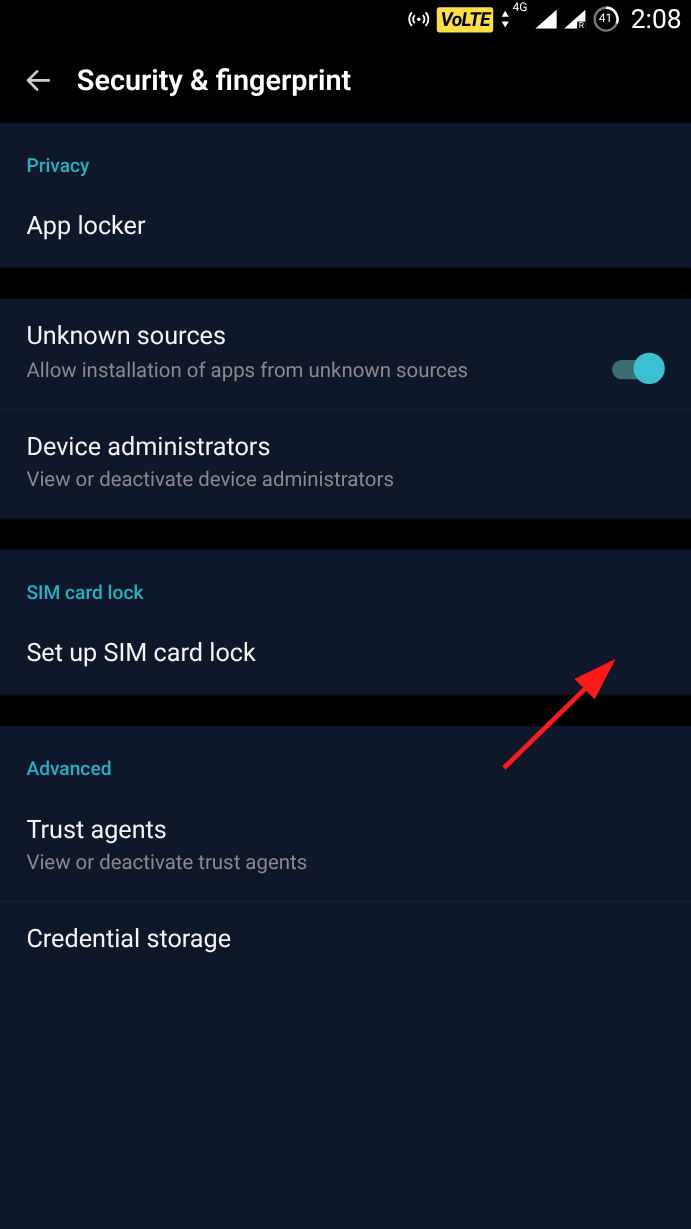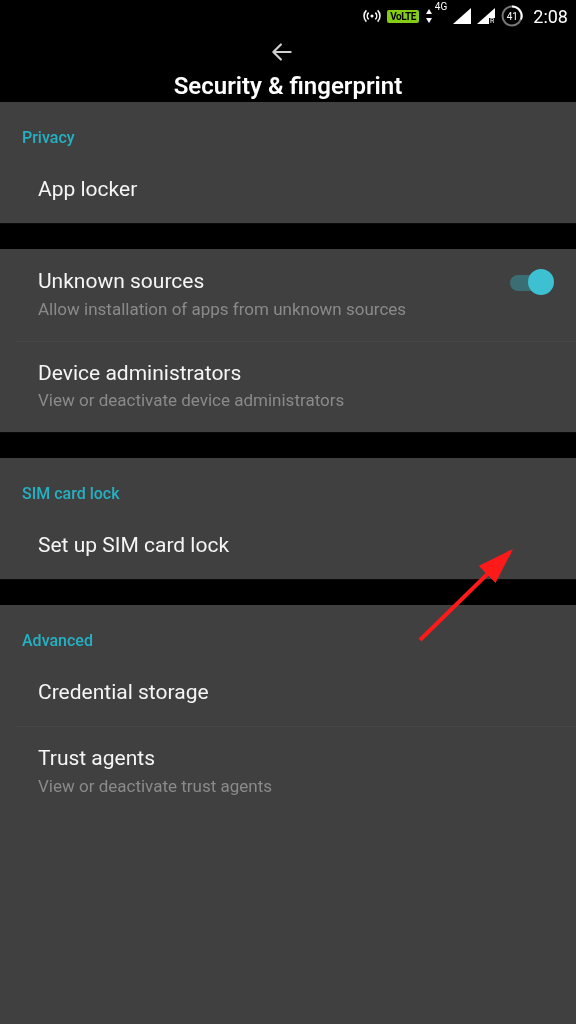--- a/index.html
+++ b/index.html
@@ -28,35 +28,36 @@
       align-items: center;
       padding: 0 8px 0 0;
       gap: 6px;
       background: #000;
     }
     .status-bar .icon-slot {
       display: inline-flex;
       align-items: center;
     }
     .volte-box {
-      background: #84cc16;
+      background: #fde047;
       color: #000;
-      font-size: 10px;
+      font-size: 16px;
       font-weight: 700;
       padding: 1px 3px;
       border-radius: 2px;
       letter-spacing: -0.5px;
+      font-style: italic;
     }
     .tiny-label {
       font-size: 10px;
       color: #fff;
       line-height: 1;
     }
     .clock {
-      font-size: 18px;
+      font-size: 22px;
       color: #fff;
       margin-left: 4px;
     }
     .batt-badge {
       position: relative;
       width: 22px;
       height: 22px;
     }
     .batt-badge svg { position: absolute; top:0; left:0;}
     .batt-badge .batt-num{
@@ -67,60 +68,58 @@
       transform:translate(-50%,-50%);
     }
 
     
     .app-bar {
       height: 70px;
       display: flex;
       align-items: center;
       padding: 0 12px;
       background: #000;
-      flex-direction: column;
     }
     .app-bar .back {
       width: 40px;
       height: 40px;
       display: inline-flex;
       align-items: center;
       justify-content: center;
       margin-right: 12px;
     }
     .app-bar .title {
       font-size: 24px;
       font-weight: 600;
       color: #fff;
     }
 
     
     .content {
       height: calc(1024px - 32px - 70px);
       overflow: hidden;
-      background: #404040;
+      background: #0f172a;
     }
     .section-header {
       padding: 26px 22px 10px 22px;
       font-size: 16px;
       color: #24b1c4;
       font-weight: 500;
     }
     .section-gap {
       height: 26px;
       background: #000;
       border-top: 1px solid rgba(255,255,255,0.04);
     }
     .item {
       padding: 18px 22px 20px 22px;
       display: flex;
-      align-items: flex-start;
+      align-items: flex-end;
       gap: 16px;
       border-top: 1px solid rgba(0,0,0,0);
-      margin-left: 16px;
     }
     .item + .item { border-top: 1px solid rgba(255,255,255,0.04);}
     .item .text {
       flex: 1 1 auto;
       min-width: 0;
     }
     .item .primary {
       font-size: 21px;
       color: #f5f5f5;
       line-height: 1.3;
@@ -253,28 +252,28 @@
       <div class="primary">Set up SIM card lock</div>
     </div>
   </div>
 
   <div class="section-gap"></div>
 
   <div class="section-header">Advanced</div>
 
   <div class="item">
     <div class="text">
-      <div class="primary">Credential storage</div>
-    </div>
-  </div>
-
-  <div class="item">
-    <div class="text">
       <div class="primary">Trust agents</div>
       <div class="secondary">View or deactivate trust agents</div>
+    </div>
+  </div>
+
+  <div class="item">
+    <div class="text">
+      <div class="primary">Credential storage</div>
     </div>
   </div>
 
 </div>
 
 <svg class="annotation-arrow" style="left:400px; top:540px;" width="140" height="110" viewBox="0 0 140 110">
   <defs>
     <marker id="ah" markerWidth="10" markerHeight="10" refX="8" refY="3" orient="auto">
       <path d="M0,0 L9,3 L0,6 Z" fill="#ff1a1a"></path>
     </marker>

